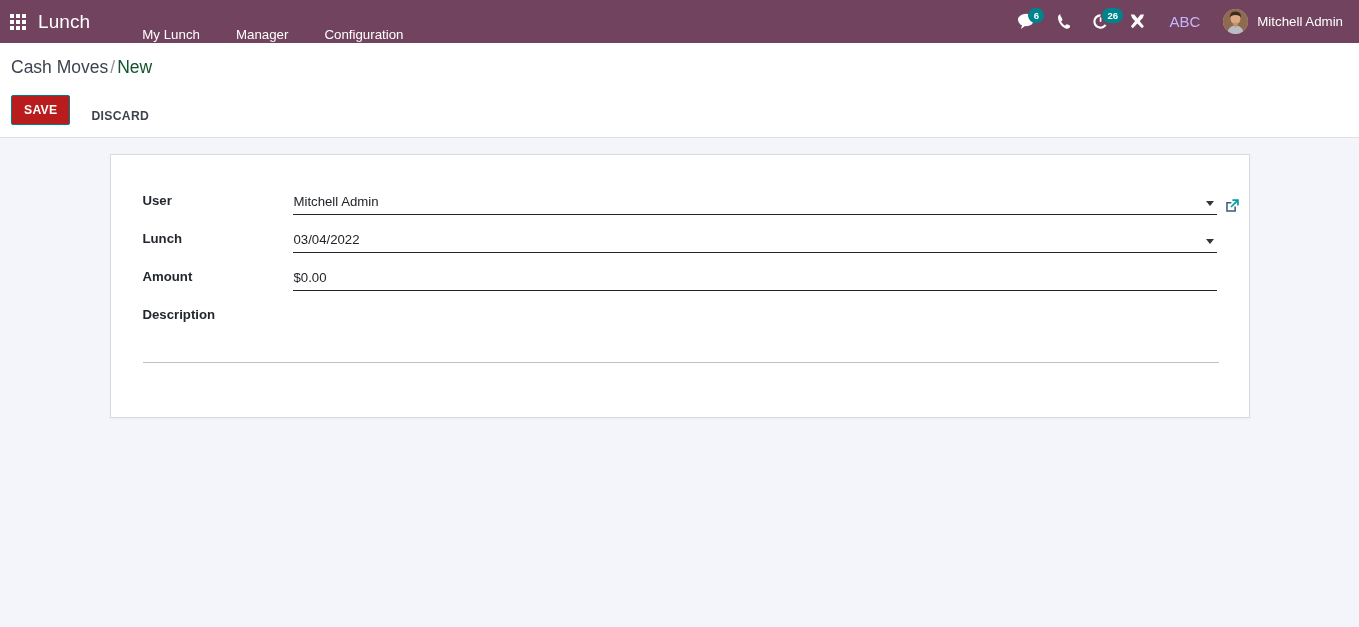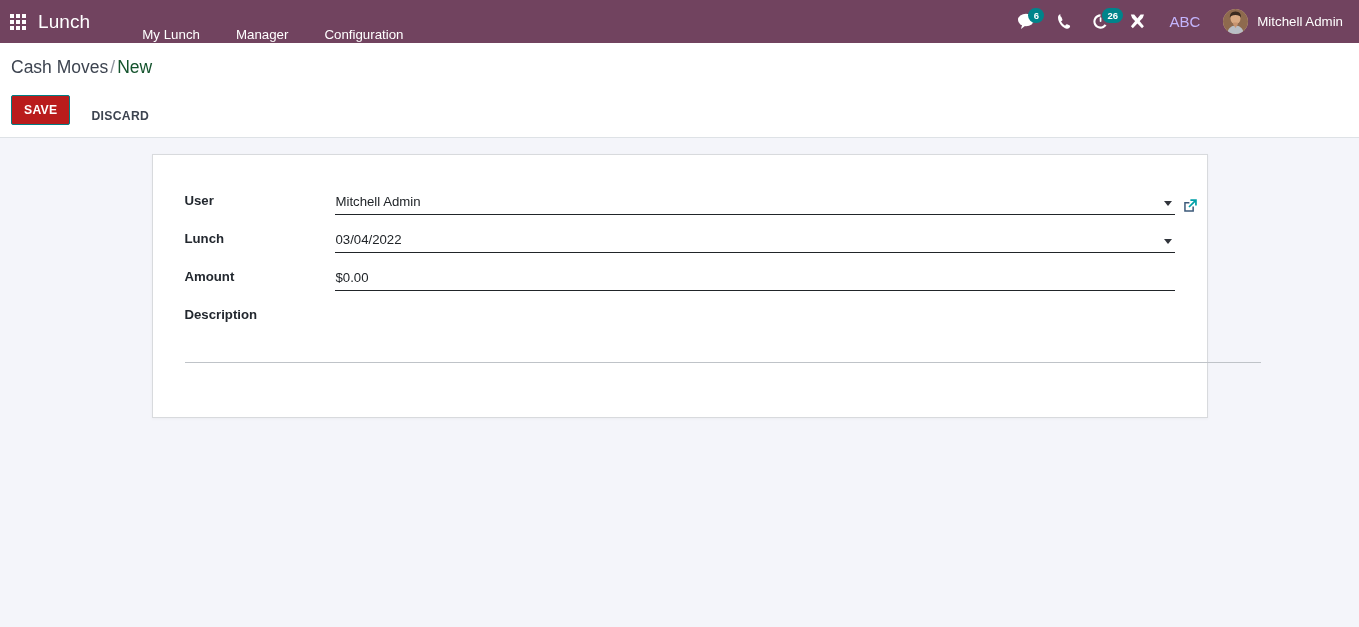--- a/index.html
+++ b/index.html
@@ -154,21 +154,21 @@
     border-radius: 2px;
     cursor: pointer;
     font-family: "Liberation Sans", sans-serif;
     line-height: 1.35;
     margin-top: 12px;
   }
 
   
   .content-area { padding: 16px 0 0 0; }
   .sheet {
-    width: 1056px;
+    width: 1140px;
     margin: 0 auto;
     background: #ffffff;
     border: 1px solid #d8dadd;
     box-shadow: 0 1px 3px rgba(0,0,0,0.04);
     padding: 32px 32px 26px 32px;
     min-height: 238px;
   }
 
   .field-row {
     display: flex;

